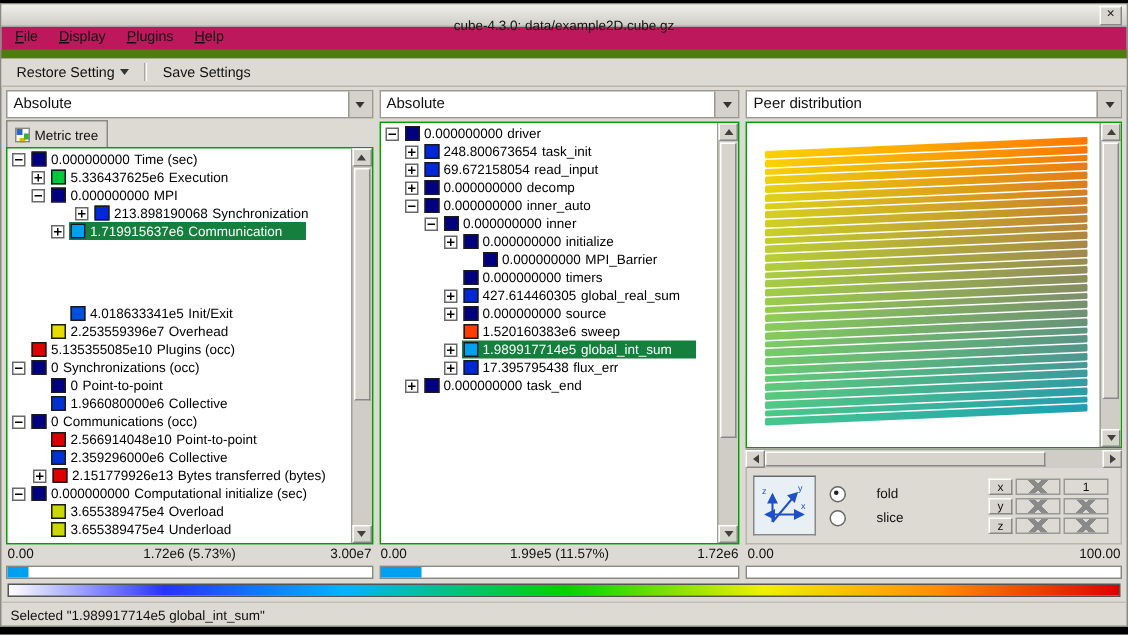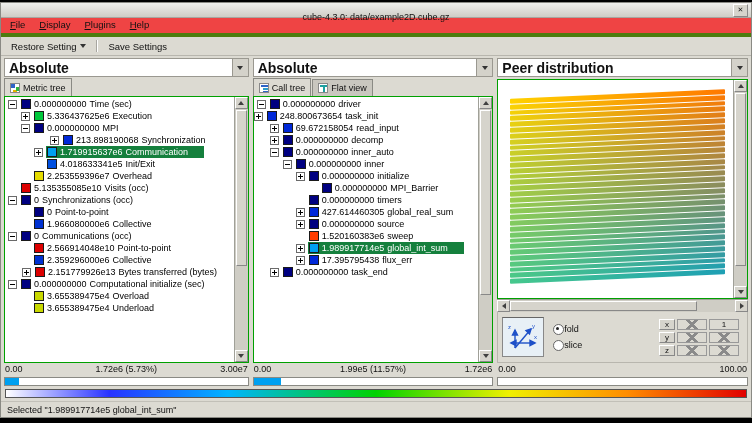--- a/index.html
+++ b/index.html
@@ -7,35 +7,35 @@
        font-family:"Liberation Sans",sans-serif;-webkit-font-smoothing:none;}
   .window{position:absolute;left:0;top:2px;width:750px;height:414px;background:#dcdad2;
           border:1px solid #8a8a84;display:flex;flex-direction:column;}
   
   .titlebar{height:14px;flex:none;background:linear-gradient(#efefec,#cfcdc6);
             border-bottom:1px solid #a8a6a0;position:relative;display:flex;align-items:center;justify-content:center;}
   .title-text{font-size:9px;color:#111;margin-top:14px;}
   .close-btn{position:absolute;right:3px;top:1px;width:13px;height:11px;font-size:7px;line-height:10px;text-align:center;
              background:#d6d4cc;border:1px solid #888;border-top-color:#fff;border-left-color:#fff;color:#222;cursor:default;}
   
-  .menubar{height:15px;flex:none;display:flex;align-items:stretch;background:#ef4444;border-bottom:4px solid #4d7c0f;padding-left:2px;}
+  .menubar{height:15px;flex:none;display:flex;align-items:stretch;background:#be185d;border-bottom:6px solid #4d7c0f;padding-left:2px;}
   .menu-item{font-size:9.5px;padding:1px 7px 0 7px;color:#111;}
   .menu-item::first-letter{text-decoration:underline;}
   .toolbar{height:18px;flex:none;display:flex;align-items:center;background:#dcdad2;border-bottom:1px solid #b8b6ae;padding-left:4px;gap:4px;}
   .tbtn{font-size:9.5px;color:#111;padding:1px 6px;display:flex;align-items:center;gap:4px;}
   .dd-arrow{width:0;height:0;border-left:3px solid transparent;border-right:3px solid transparent;border-top:4px solid #333;}
   .tsep{width:1px;height:12px;background:#a8a6a0;border-right:1px solid #fff;}
   
   .main{flex:1;min-height:0;display:flex;gap:4px;padding:2px 3px 0 3px;}
   .panel{display:flex;flex-direction:column;min-width:0;}
   .panel.p-metric{flex:246;}
   .panel.p-call{flex:242;}
   .panel.p-system{flex:252;}
   .combo{height:17px;flex:none;background:#fff;border:1px solid #9a9890;display:flex;align-items:center;margin-bottom:2px;}
-  .combo-text{flex:1;font-size:14px;padding-left:4px;color:#111;white-space:nowrap;overflow:hidden;font-weight:bold;}
+  .combo-text{flex:1;font-size:10px;padding-left:4px;color:#111;white-space:nowrap;overflow:hidden;}
   .combo-btn{width:15px;height:100%;flex:none;background:#d4d2ca;border-left:1px solid #9a9890;display:flex;align-items:center;justify-content:center;}
   .combo-btn::after{content:"";border-left:3px solid transparent;border-right:3px solid transparent;border-top:4px solid #333;}
   .tabbar{height:17px;flex:none;display:flex;align-items:flex-end;}
   .tabs-clip{flex:1;display:flex;overflow:hidden;align-items:flex-end;min-width:0;}
   .tab{display:flex;align-items:center;flex:none;height:16px;padding:0 5px;font-size:9px;color:#111;
        background:#c9c7bf;border:1px solid #8a8a84;border-bottom:none;margin-right:1px;}
   .tab.sel{background:#dcdad2;height:17px;}
   .tlabel{white-space:nowrap;}
   .tab-arrows{flex:none;display:flex;gap:1px;padding:0 1px 2px 2px;}
   .tab-arrow{width:11px;height:12px;background:#d4d2ca;border:1px solid #888;border-top-color:#fff;border-left-color:#fff;
@@ -79,21 +79,21 @@
   
   .sys-content{flex:1;min-height:0;display:flex;flex-direction:column;}
   .plot-frame{flex:1;min-height:0;border:1px solid #00a000;background:#fff;display:flex;}
   .plot-area{flex:1;position:relative;min-width:0;}
   #topology{position:absolute;left:12px;right:8px;top:14px;bottom:18px;display:flex;flex-direction:column;
             transform:skewY(-2.5deg);}
   .stripe{flex:1;margin-bottom:1px;border-radius:1px;}
   .controls{height:46px;flex:none;display:flex;align-items:center;gap:9px;padding:2px 4px;background:#dcdad2;border:1px solid #b8b6ae;border-top:none;}
   .axis-box{width:40px;height:38px;flex:none;background:#e8f0f6;border:1px solid #888;border-top-color:#666;display:flex;align-items:center;justify-content:center;}
   .radios{display:flex;flex-direction:column;gap:5px;}
-  .radio-row{display:flex;align-items:center;gap:0;font-size:9px;color:#111;}
+  .radio-row{display:flex;align-items:center;gap:20px;font-size:9px;color:#111;}
   .radio{width:9px;height:9px;border-radius:50%;border:1px solid #666;background:#fff;position:relative;flex:none;}
   .radio.sel::after{content:"";position:absolute;left:2px;top:2px;width:3px;height:3px;border-radius:50%;background:#222;}
   .dimgrid{display:flex;flex-direction:column;gap:2px;margin-left:auto;margin-right:4px;}
   .dimrow{display:flex;gap:2px;}
   .dimlabel{width:16px;height:11px;font-size:8px;line-height:10px;text-align:center;background:#d6d4cc;
             border:1px solid #888;border-top-color:#fff;border-left-color:#fff;box-sizing:border-box;color:#111;}
   .dimcell{width:30px;height:11px;box-sizing:border-box;border:1px solid #999;background:#dcdad2;
            font-size:8px;line-height:9px;text-align:center;color:#111;}
   .dimcell.cross{background:
       linear-gradient(45deg,transparent 44%,#8a8a8a 44%,#8a8a8a 56%,transparent 56%),
@@ -188,42 +188,42 @@
               </span>
             </div>
             <div class="trow selected" style="padding-left: 29px;">
               <span class="exp plus"></span>
               <span class="rhl">
                 <span class="sq" style="background: rgb(0, 160, 240);"></span>
                 <span class="tval">1.719915637e6</span>
                 <span class="tlab">Communication</span>
               </span>
             </div>
-            <div class="trow" style="padding-left: 29px;">
+            <div class="trow" style="padding-left: 29px; margin-top: 43px;">
               <span class="exp-sp"></span>
               <span class="rhl">
                 <span class="sq" style="background: rgb(0, 80, 224);"></span>
                 <span class="tval">4.018633341e5</span>
                 <span class="tlab">Init/Exit</span>
               </span>
             </div>
             <div class="trow" style="padding-left: 16px;">
               <span class="exp-sp"></span>
               <span class="rhl">
                 <span class="sq" style="background: rgb(230, 220, 0);"></span>
                 <span class="tval">2.253559396e7</span>
                 <span class="tlab">Overhead</span>
               </span>
             </div>
             <div class="trow" style="padding-left: 3px;">
               <span class="exp-sp"></span>
               <span class="rhl">
                 <span class="sq" style="background: rgb(220, 0, 0);"></span>
                 <span class="tval">5.135355085e10</span>
-                <span class="tlab">Visits (occ)</span>
+                <span class="tlab">Plugins (occ)</span>
               </span>
             </div>
             <div class="trow" style="padding-left: 3px;">
               <span class="exp minus"></span>
               <span class="rhl">
                 <span class="sq" style="background: rgb(0, 0, 128);"></span>
                 <span class="tval">0</span>
                 <span class="tlab">Synchronizations (occ)</span>
               </span>
             </div>
@@ -316,43 +316,31 @@
       <div class="fbar">
         <div class="fbar-fill" id="metric-fill" style="width: 5.73%; background: rgb(0, 160, 240);"></div>
       </div>
     </div>
 
     <div class="panel p-call">
       <div class="combo">
         <span class="combo-text">Absolute</span>
         <span class="combo-btn"></span>
       </div>
-      <div class="tabbar">
-        <div class="tabs-clip" id="call-tabs">
-            <div class="tab sel">
-              <span class="tico ic-call"></span>
-              <span class="tlabel">Call tree</span>
-            </div>
-            <div class="tab">
-              <span class="tico ic-flat"></span>
-              <span class="tlabel">Flat view</span>
-            </div>
-          </div>
-      </div>
       <div class="content">
         <div class="tree-scroll" id="call-tree">
             <div class="trow" style="padding-left: 3px;">
               <span class="exp minus"></span>
               <span class="rhl">
                 <span class="sq" style="background: rgb(0, 0, 128);"></span>
                 <span class="tval">0.000000000</span>
                 <span class="tlab">driver</span>
               </span>
             </div>
-            <div class="trow" style="">
+            <div class="trow" style="padding-left: 16px;">
               <span class="exp plus"></span>
               <span class="rhl">
                 <span class="sq" style="background: rgb(0, 40, 216);"></span>
                 <span class="tval">248.800673654</span>
                 <span class="tlab">task_init</span>
               </span>
             </div>
             <div class="trow" style="padding-left: 16px;">
               <span class="exp plus"></span>
               <span class="rhl">

